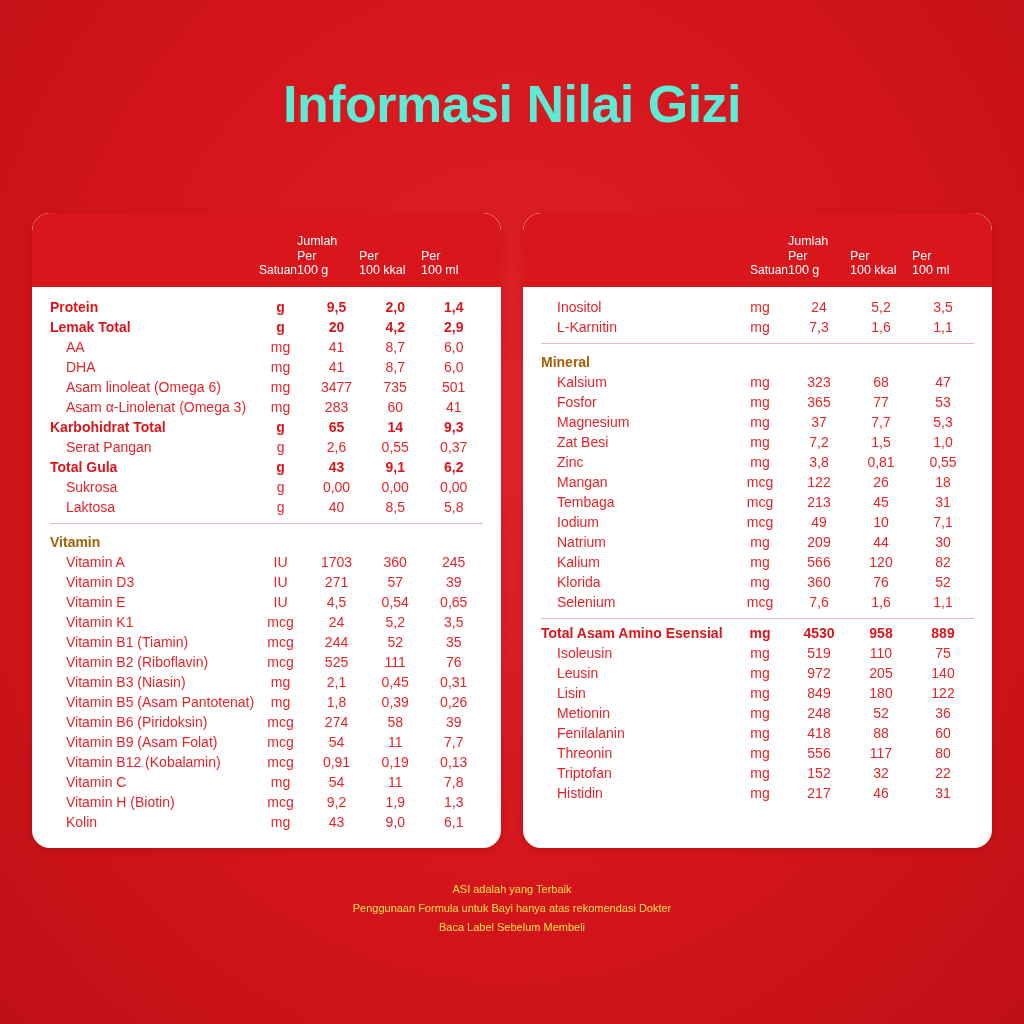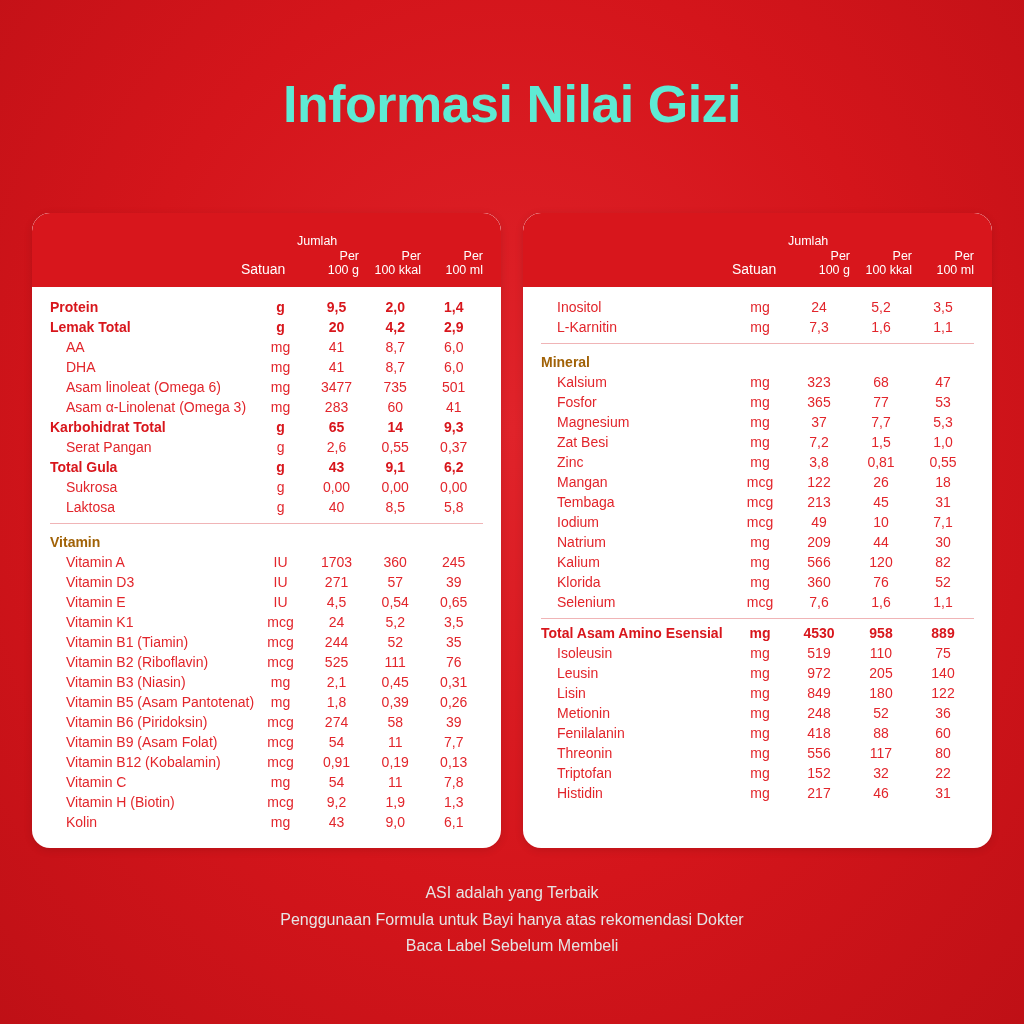--- a/index.html
+++ b/index.html
@@ -67,22 +67,22 @@
   }
   .hdr-row {
     display: flex;
     align-items: flex-end;
     height: 100%;
     color: #ffffff;
   }
   .hdr-name { flex: 1 1 auto; }
   .hdr-unit {
     width: 56px;
-    text-align: left;
-    font-size: 14px;
+    text-align: right;
+    font-size: 12px;
     padding-bottom: 4px;
   }
   .hdr-jumlah-group {
     width: 186px;
     position: relative;
     height: 100%;
   }
   .jumlah-label {
     position: absolute;
     top: 13px;
@@ -93,21 +93,21 @@
   }
   .jumlah-cols {
     position: absolute;
     bottom: 4px;
     left: 0;
     right: 0;
     display: flex;
   }
   .jcol {
     flex: 1 1 0;
-    text-align: right;
+    text-align: left;
     font-size: 12.5px;
     line-height: 1.12;
     color: #ffffff;
   }
   .panel-body {
     padding: 10px 18px 16px 18px;
     flex: 1 1 auto;
   }
   table.nutri {
     width: 100%;
@@ -141,22 +141,22 @@
   }
   tr.divider td > div {
     border-top: 1px solid #f0b4b6;
     height: 1px;
     margin: 6px 0 4px 0;
   }
   .footer {
     margin-top: 32px;
     width: 100%;
     text-align: center;
-    color: #e5e5e5;
-    font-size: 16px;
+    color: #fde047;
+    font-size: 11px;
     line-height: 1.55;
   }
   .footer div { padding: 1px 0; }
 </style>
 </head>
 <body>
 
 <div class="bg-vignette"></div>
 
 <div class="page">

